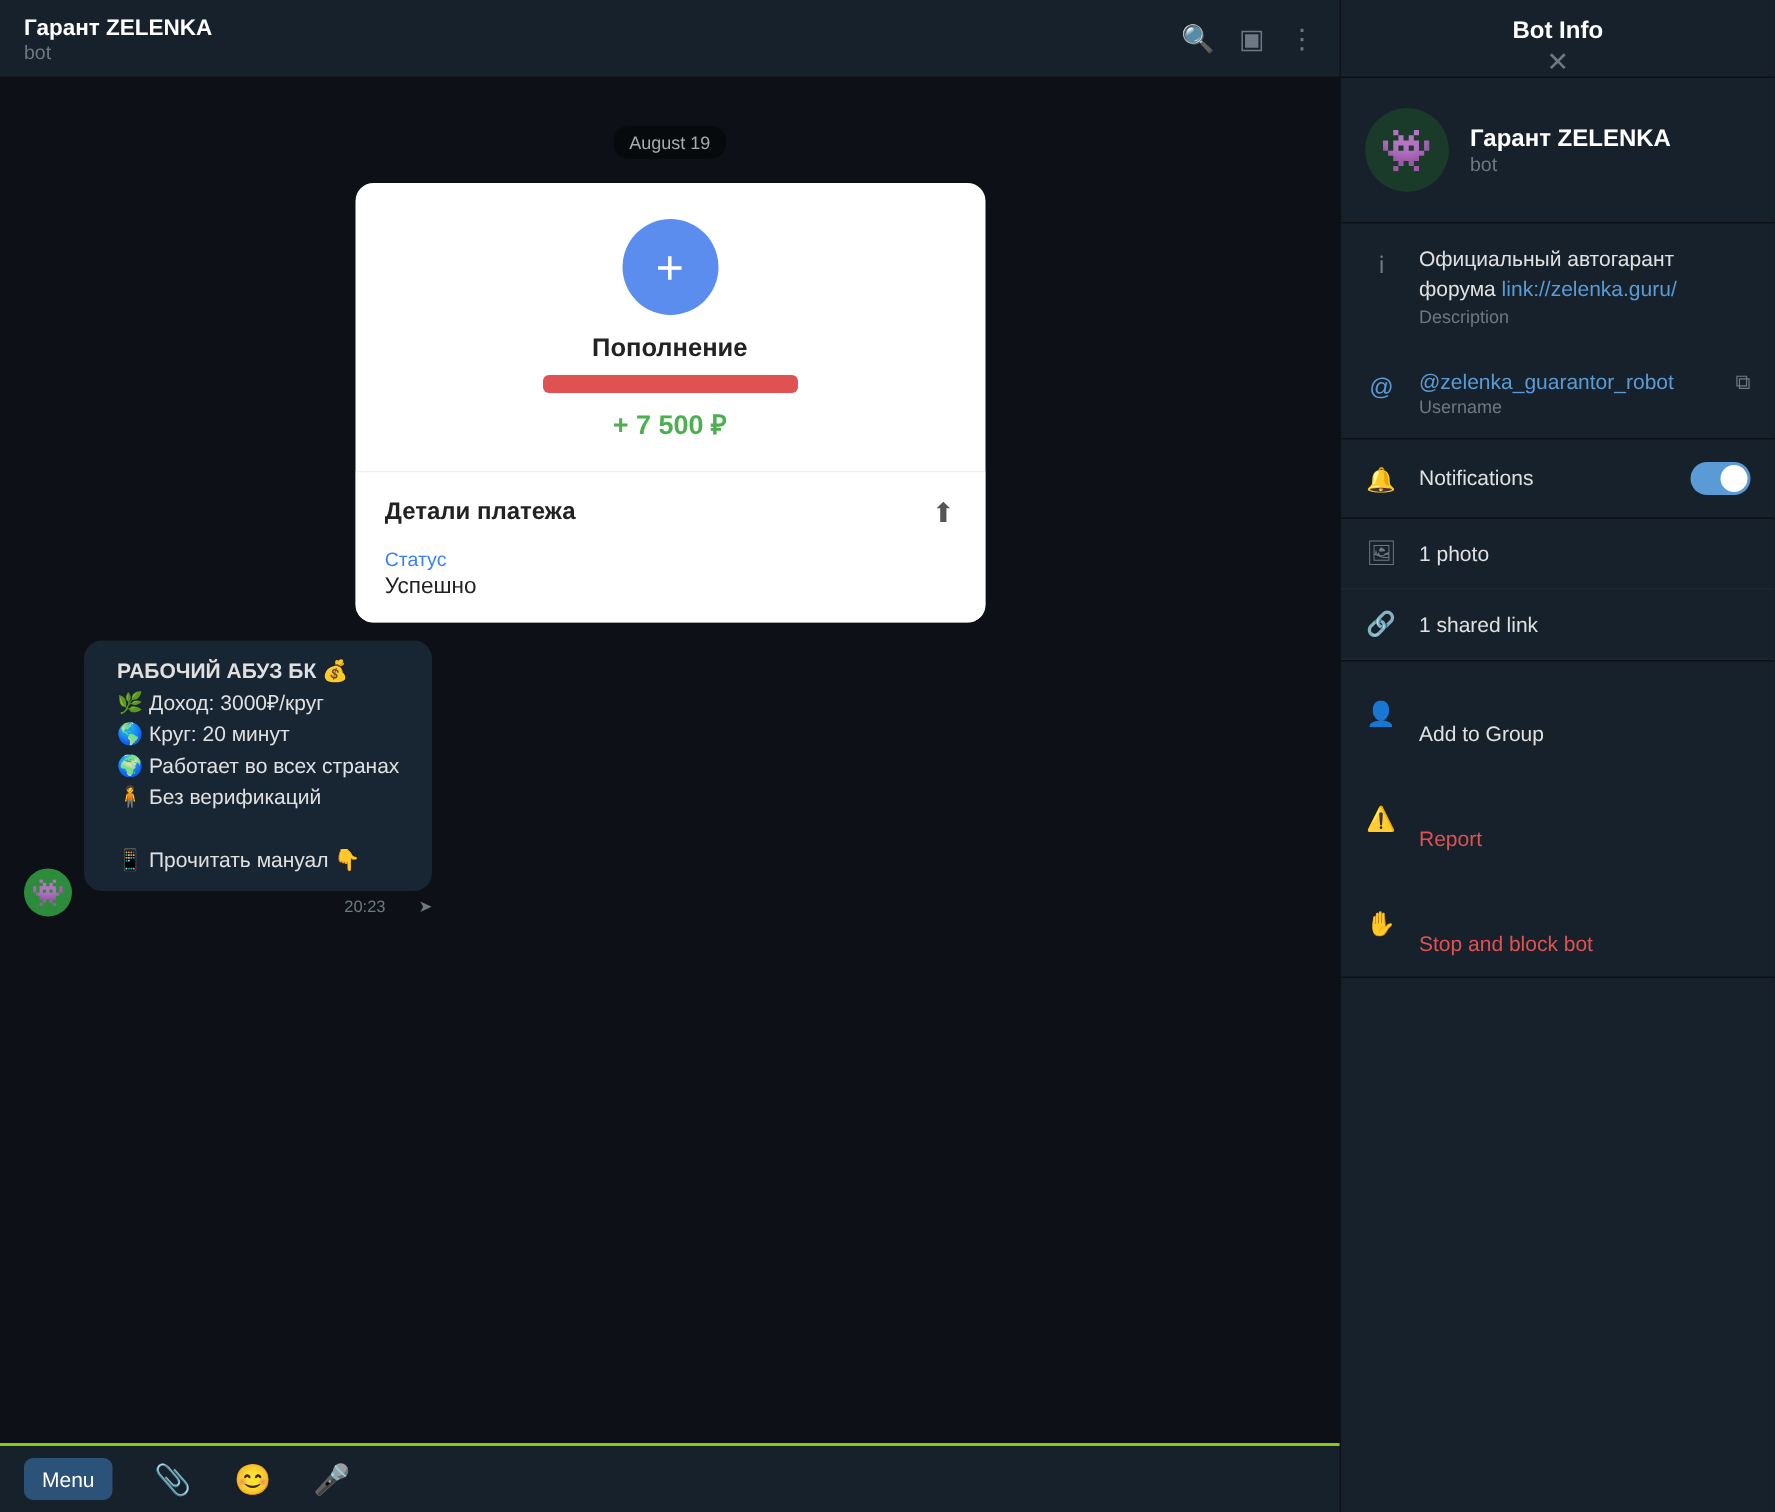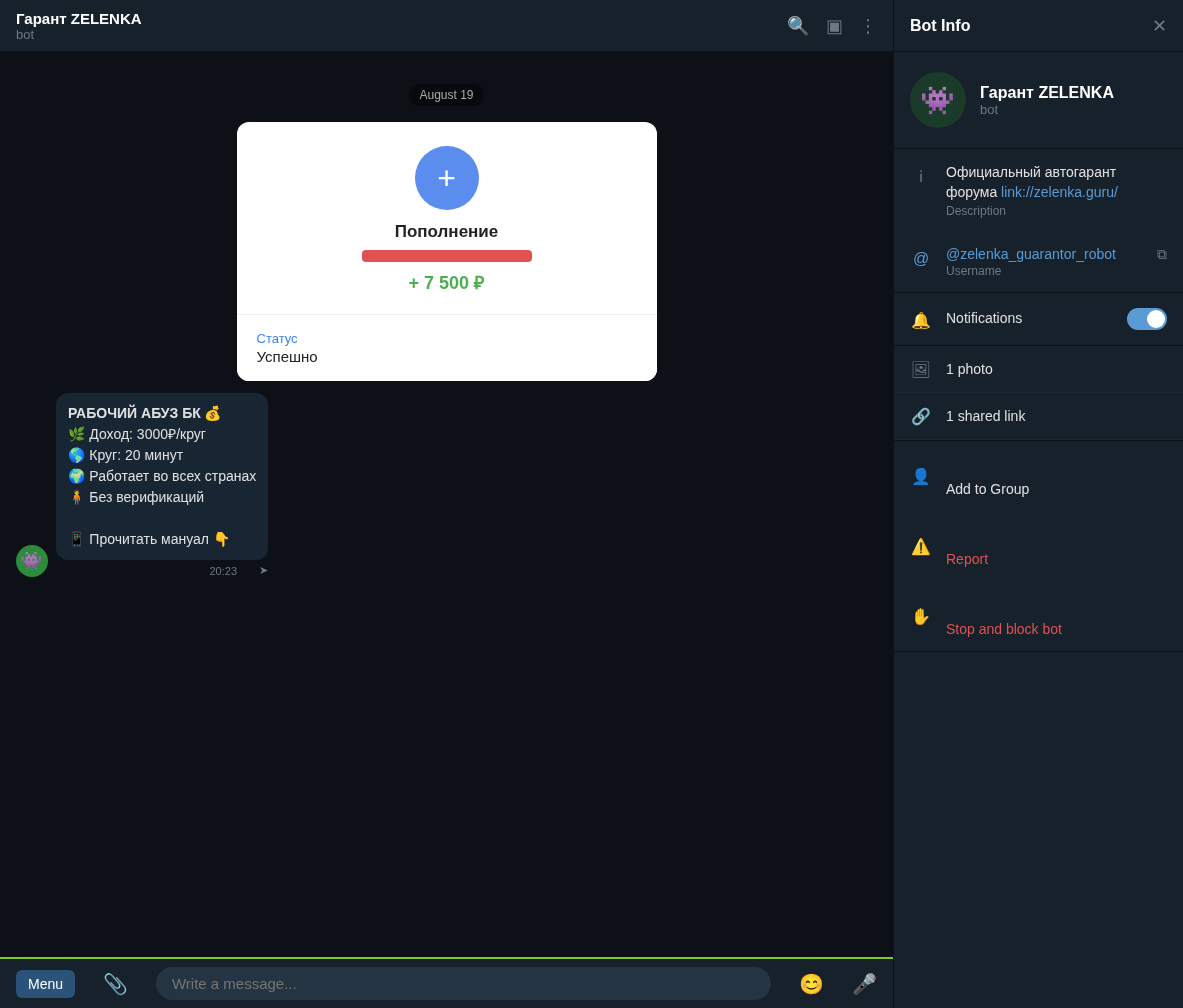--- a/index.html
+++ b/index.html
@@ -190,21 +190,21 @@
       align-items: center;
       justify-content: center;
       margin-right: 8px;
       vertical-align: top;
       flex-shrink: 0;
     }
 
     .message-bubble {
       background: #182533;
       border-radius: 12px;
-      padding: 10px 12px;
+      padding: 10px 22px;
       color: #e0e0e0;
       font-size: 14px;
       line-height: 1.5;
       display: inline-block;
       max-width: 480px;
     }
 
     .message-bubble a {
       color: #5b9bd5;
       text-decoration: none;
@@ -280,20 +280,21 @@
       border-left: 1px solid #0d1117;
     }
 
     .panel-header {
       display: flex;
       align-items: center;
       justify-content: space-between;
       padding: 12px 16px;
       border-bottom: 1px solid #0d1117;
       height: 52px;
+      flex-direction: column;
     }
 
     .panel-title {
       color: #fff;
       font-size: 16px;
       font-weight: 600;
     }
 
     .close-btn {
       color: #6c7883;
@@ -508,20 +509,24 @@
       <div class="payment-card">
         <div class="payment-card-top">
           <div class="payment-icon-circle">
             <span>+</span>
           </div>
           <div class="payment-title">Пополнение</div>
           <div class="payment-redacted"></div>
           <div class="payment-amount">+ 7 500 ₽</div>
         </div>
         <div class="payment-card-bottom">
+          <div class="payment-details-header">
+            <span class="payment-details-title">Детали платежа</span>
+            <span class="share-icon">⬆</span>
+          </div>
           <div class="payment-field-label">Статус</div>
           <div class="payment-field-value">Успешно</div>
         </div>
       </div>
 
       <div class="message-row">
         <div class="message-author-icon">
           <span style="font-size:18px;">👾</span>
         </div>
         <div>
@@ -538,21 +543,20 @@
             <span>20:23</span>
             <span style="color:#6c7883;cursor:pointer;">➤</span>
           </div>
         </div>
       </div>
     </div>
 
     <div class="chat-input-area">
       <button class="menu-btn">Menu</button>
       <span class="attach-btn">📎</span>
-      <input class="message-input" type="text" placeholder="Write a message..." style="">
       <span class="emoji-btn">😊</span>
       <span class="mic-btn">🎤</span>
     </div>
   </div>
 
   <div class="bot-info-panel">
 
     <div class="panel-header">
       <span class="panel-title">Bot Info</span>
       <button class="close-btn">✕</button>

